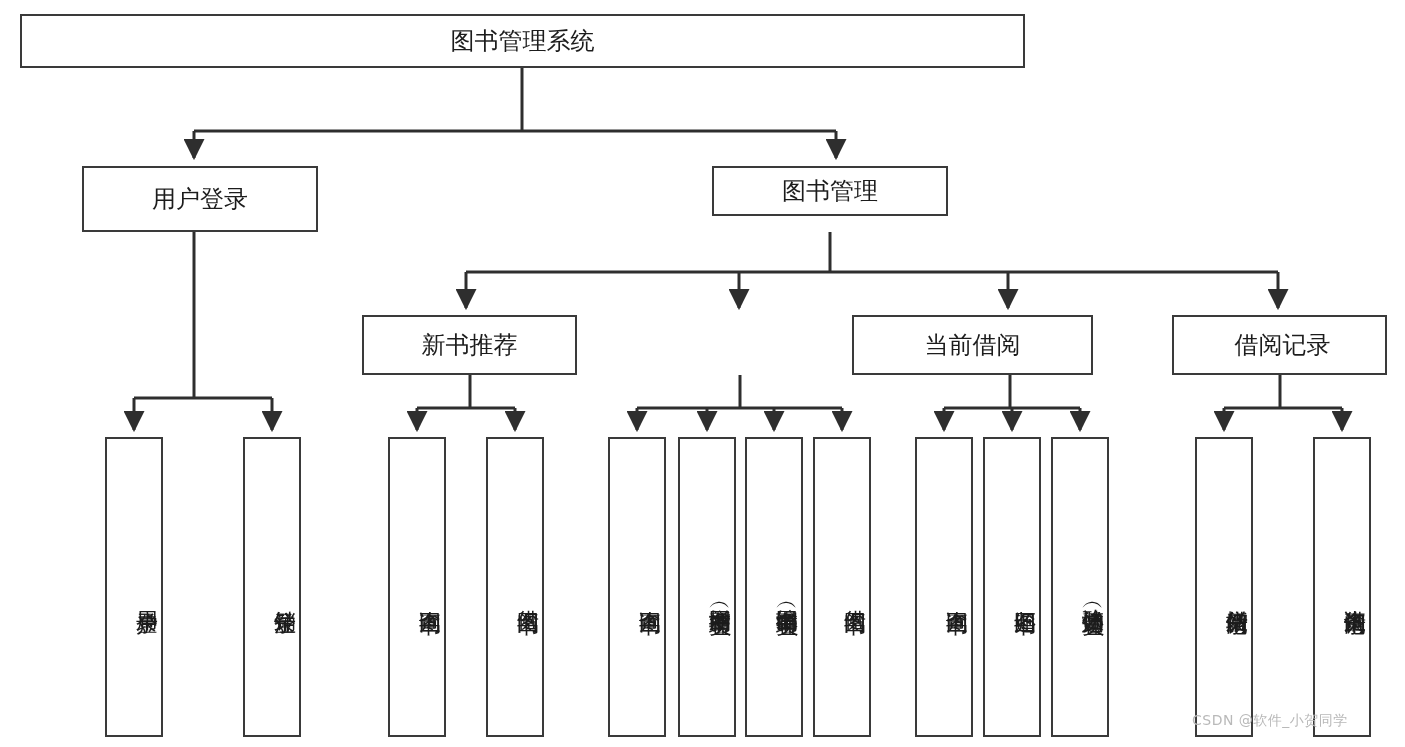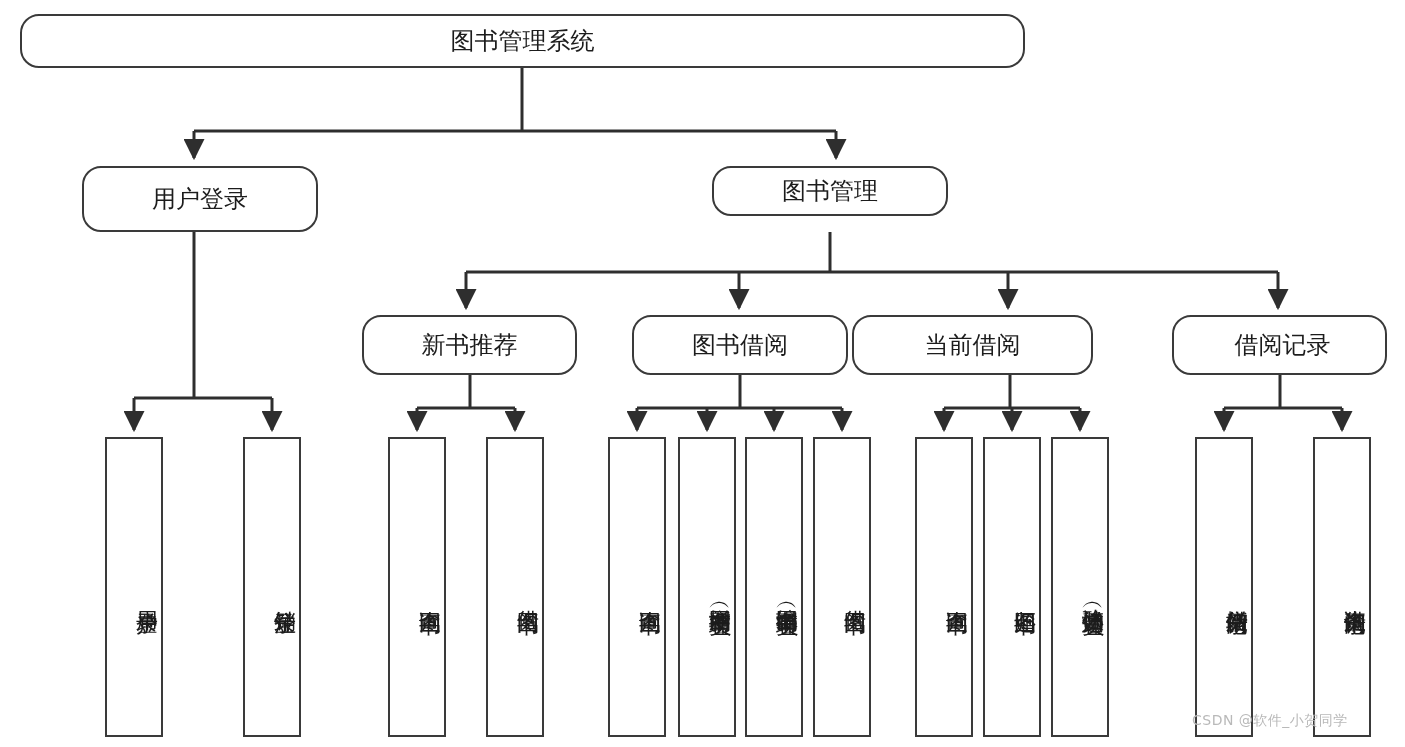--- a/index.html
+++ b/index.html
@@ -24,21 +24,20 @@
     background: #ffffff;
     display: flex;
     align-items: center;
     justify-content: center;
     color: #1c1c1c;
     line-height: 1.28;
     text-align: center;
   }
   .node.horizontal {
     font-size: 24px;
-    border-radius: 19px;
   }
   .node.vertical {
     writing-mode: vertical-rl;
     text-orientation: upright;
     font-size: 22px;
     letter-spacing: 1px;
     align-items: flex-start;
     justify-content: center;
     padding-top: 16px;
   }
@@ -122,23 +121,20 @@
   <div class="node horizontal" style="left:82px;top:166px;width:236px;height:66px;">
     <span>用户登录</span>
   </div>
   <div class="node horizontal" style="left:712px;top:166px;width:236px;height:50px;">
     <span>图书管理</span>
   </div>
 
   <div class="node horizontal" style="left:362px;top:315px;width:215px;height:60px;">
     <span>新书推荐</span>
   </div>
-  <div class="node horizontal" style="left:632px;top:315px;width:216px;height:60px;">
-    <span>图书借阅</span>
-  </div>
   <div class="node horizontal" style="left:852px;top:315px;width:241px;height:60px;">
     <span>当前借阅</span>
   </div>
   <div class="node horizontal" style="left:1172px;top:315px;width:215px;height:60px;padding-left:6px;">
     <span>借阅记录</span>
   </div>
 
   <div class="node vertical" style="left:105px;top:437px;width:58px;height:300px;">
     <span>用户登录</span>
   </div>

